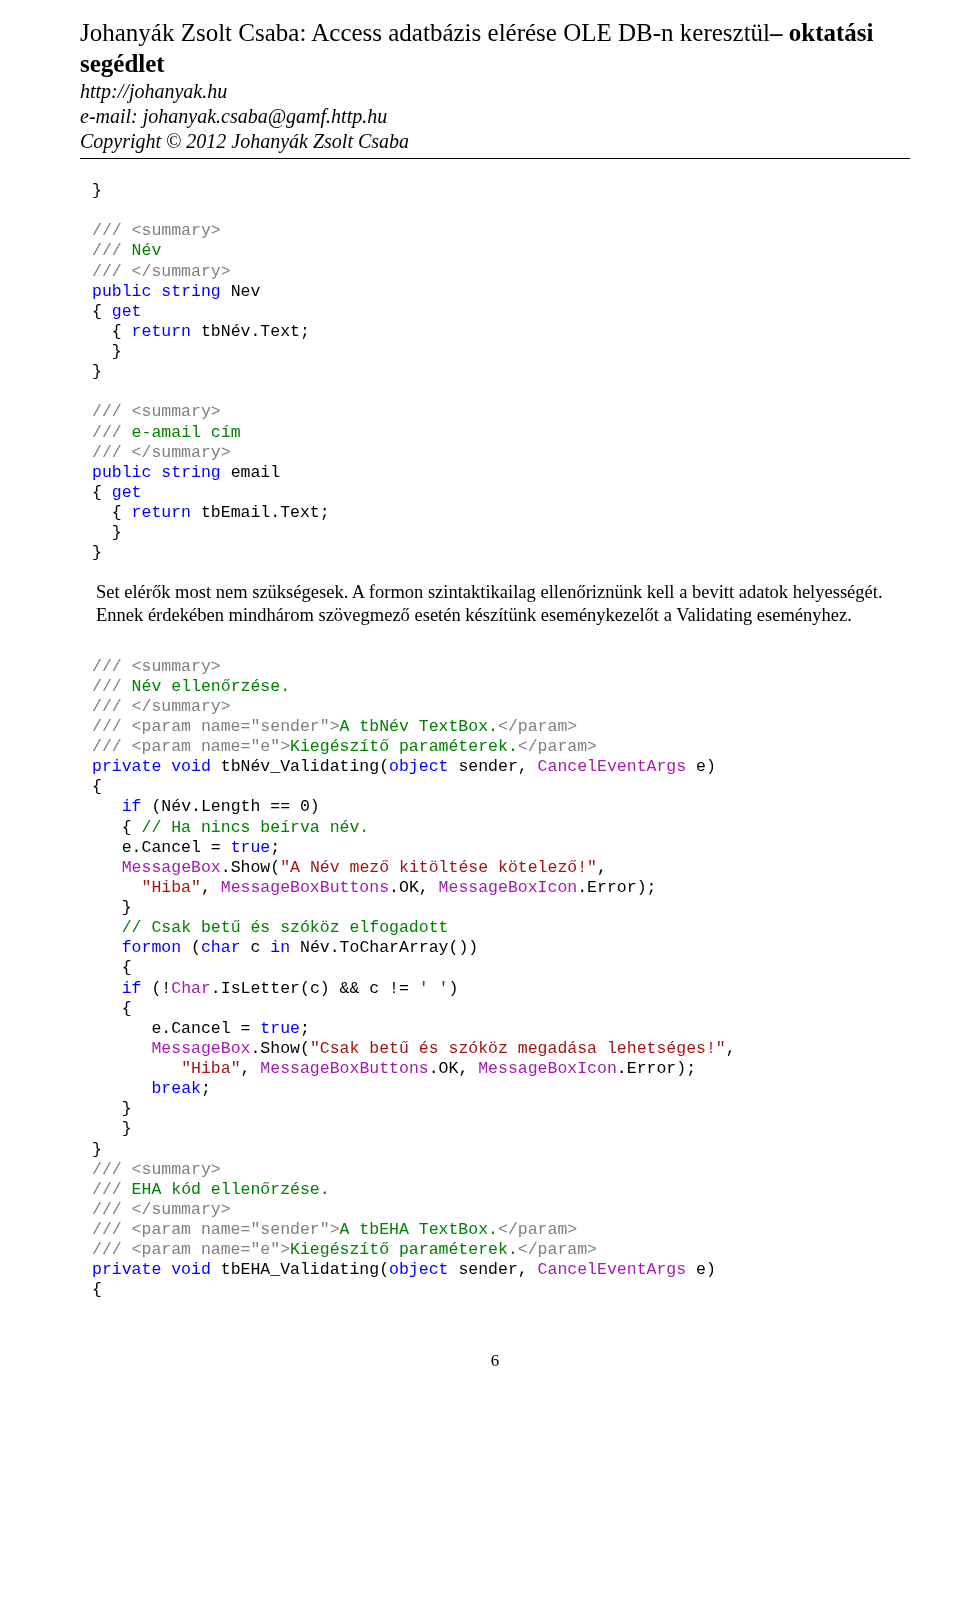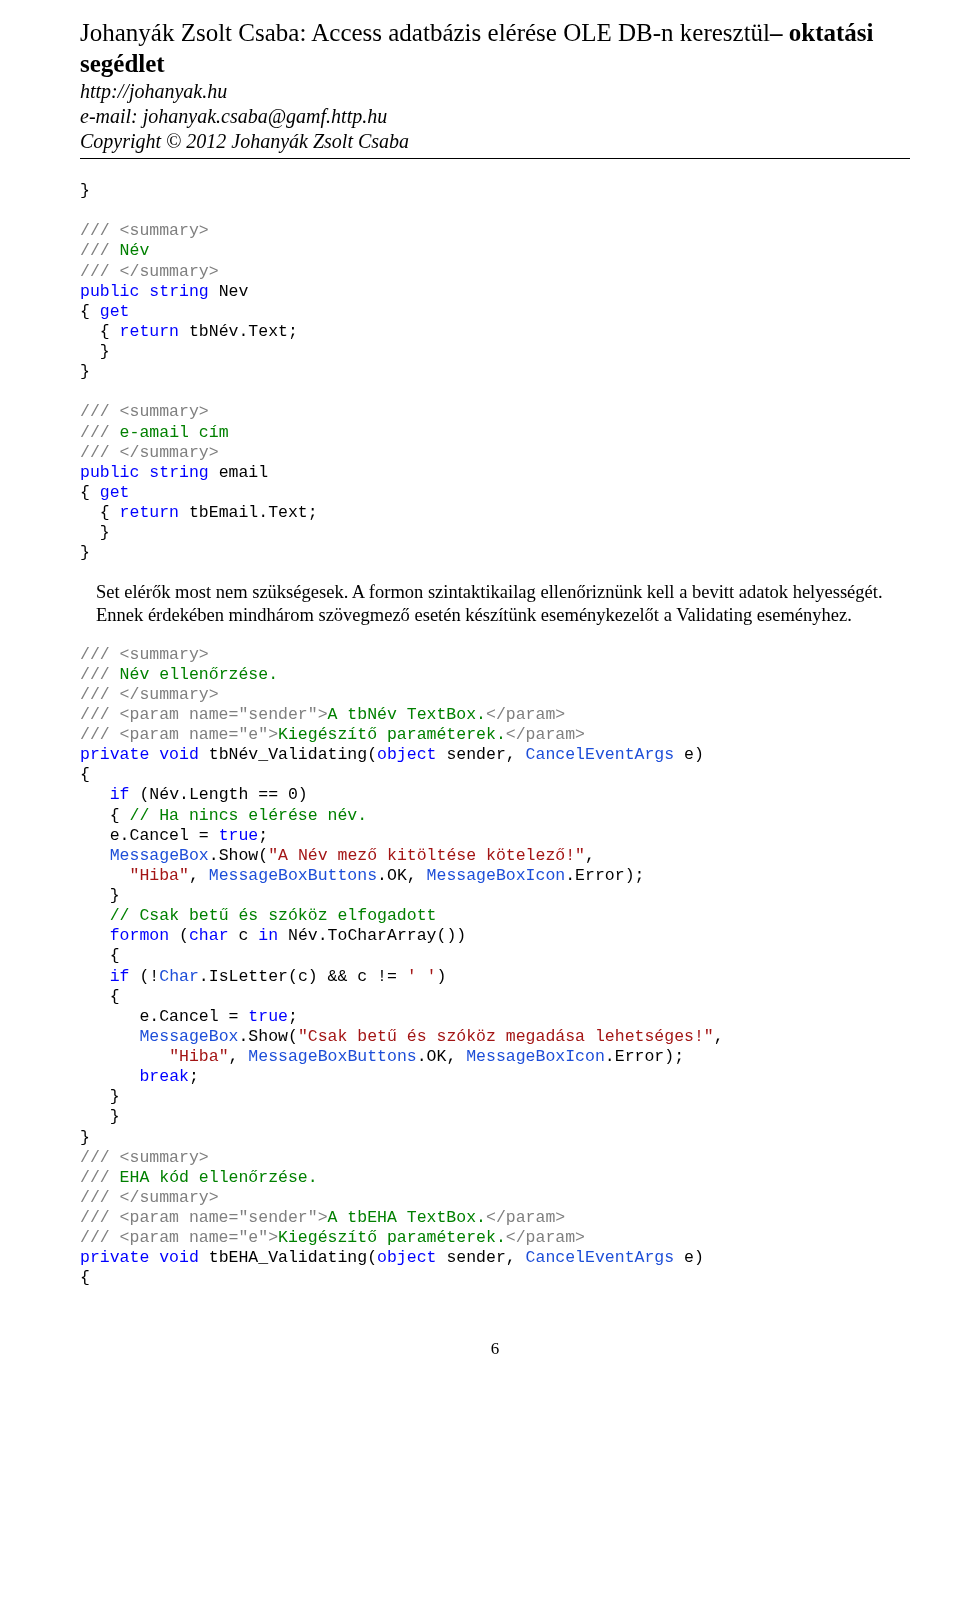--- a/index.html
+++ b/index.html
@@ -22,25 +22,25 @@
   .hr {
     border: none;
     border-top: 1.5px solid #000;
     margin: 4px 0 22px 0;
   }
   .code {
     font-family: Consolas, "Courier New", monospace;
     font-size: 16.5px;
     white-space: pre;
     line-height: 1.22;
-    margin: 0;
+    margin: 12px;
   }
   .c-gray { color: #7f7f7f; }
   .c-kw   { color: #0000ff; }
-  .c-type { color: #1d4ed8; }
+  .c-type { color: #a21caf; }
   .c-str  { color: #a31515; }
   .c-grn  { color: #008000; }
   .para {
     margin: 18px 0 2px 16px;
   }
   .pagenum {
     text-align: center;
     margin-top: 50px;
     font-size: 17px;
   }
@@ -81,21 +81,21 @@
 <div style="height:16px"></div>
 
 <div class="code"><span class="c-gray">/// &lt;summary&gt;</span>
 <span class="c-gray">///</span><span class="c-grn"> Név ellenőrzése.</span>
 <span class="c-gray">/// &lt;/summary&gt;</span>
 <span class="c-gray">/// &lt;param name="sender"&gt;</span><span class="c-grn">A tbNév TextBox.</span><span class="c-gray">&lt;/param&gt;</span>
 <span class="c-gray">/// &lt;param name="e"&gt;</span><span class="c-grn">Kiegészítő paraméterek.</span><span class="c-gray">&lt;/param&gt;</span>
 <span class="c-kw">private</span> <span class="c-kw">void</span> tbNév_Validating(<span class="c-kw">object</span> sender, <span class="c-type">CancelEventArgs</span> e)
 {
    <span class="c-kw">if</span> (Név.Length == 0)
-   { <span class="c-grn">// Ha nincs elérése név.</span>
+   { <span class="c-grn">// Ha nincs beírva név.</span>
    e.Cancel = <span class="c-kw">true</span>;
    <span class="c-type">MessageBox</span>.Show(<span class="c-str">"A Név mező kitöltése kötelező!"</span>,
      <span class="c-str">"Hiba"</span>, <span class="c-type">MessageBoxButtons</span>.OK, <span class="c-type">MessageBoxIcon</span>.Error);
    }
    <span class="c-grn">// Csak betű és szóköz elfogadott</span>
    <span class="c-kw">formon</span> (<span class="c-kw">char</span> c <span class="c-kw">in</span> Név.ToCharArray())
    {
    <span class="c-kw">if</span> (!<span class="c-type">Char</span>.IsLetter(c) &amp;&amp; c != <span class="c-str">' '</span>)
    {
       e.Cancel = <span class="c-kw">true</span>;

